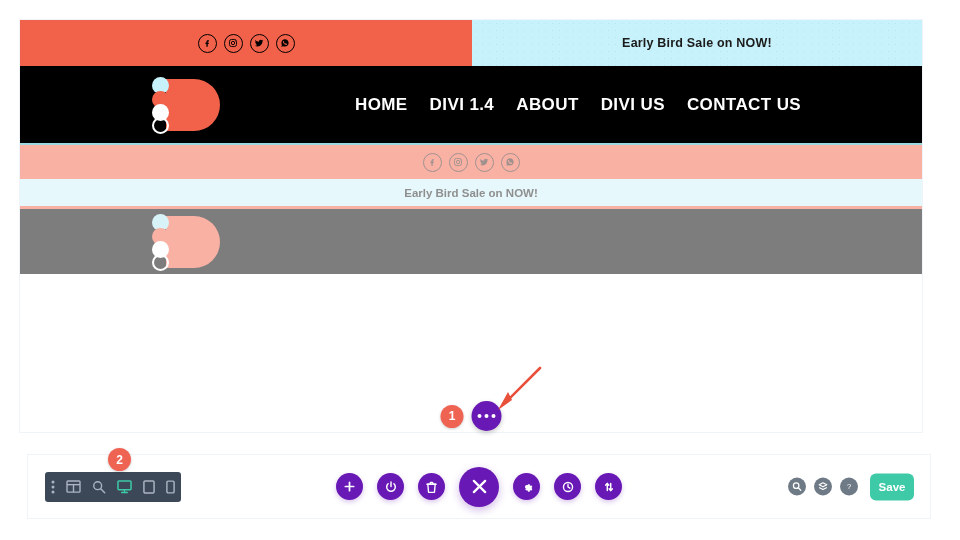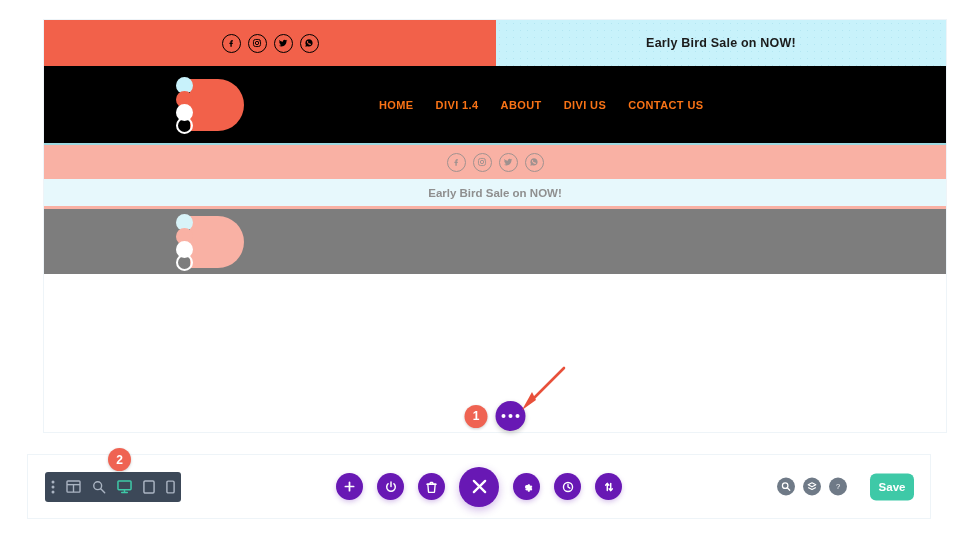--- a/index.html
+++ b/index.html
@@ -6,21 +6,21 @@
   html, body {
     width: 960px; height: 540px;
     background: #ffffff;
     font-family: "Liberation Sans", sans-serif;
     overflow: hidden;
   }
   .stage { position: relative; width: 960px; height: 540px; background: #ffffff; }
 
   
   .preview {
-    position: absolute; left: 44px; top: 20px; width: 902px; height: 412px;
+    position: absolute; left: 20px; top: 20px; width: 902px; height: 412px;
     background: #ffffff;
     box-shadow: 0 0 0 1px #eef4f8;
   }
 
   
   .utility-bar { position: relative; display: flex; width: 100%; height: 46px; }
   .utility-left {
     width: 452px; height: 46px; background: #f2614a;
     display: flex; align-items: center; justify-content: center;
   }
@@ -56,21 +56,21 @@
     border-radius: 0 26px 26px 0;
   }
   .logo .dot { position: absolute; left: 0px; width: 17px; height: 17px; border-radius: 50%; }
   .logo .dot.d1 { top: 4px;  background: #c8f2fb; }
   .logo .dot.d2 { top: 18px; background: #f2614a; }
   .logo .dot.d3 { top: 31px; background: #ffffff; }
   .logo .dot.d4 { top: 44px; background: transparent; border: 2px solid #ffffff; }
 
   .menu { position: absolute; left: 335px; display: flex; gap: 22px; align-items: center; }
   .menu a {
-    color: #f97316; font-size: 11px; font-weight: bold;
+    color: #ffffff; font-size: 17px; font-weight: bold;
     letter-spacing: .4px; text-decoration: none; white-space: nowrap;
   }
   .register-btn {
     position: absolute; right: 115px; top: 50%; transform: translateY(-50%);
     width: 85px; height: 40px; background: #f2614a; color: #111;
     font-size: 11.5px; font-weight: bold; letter-spacing: .2px;
     display: flex; align-items: center; justify-content: center;
     border: 1px dashed rgba(0,0,0,.35); cursor: pointer;
   }
 
@@ -159,21 +159,21 @@
   .right-actions {
     position: absolute; right: 16px; top: 50%; transform: translateY(-50%);
     display: flex; align-items: center; gap: 8px;
   }
   .gcirc {
     width: 18px; height: 18px; border-radius: 50%; background: #6f7a87;
     display: flex; align-items: center; justify-content: center; color: #fff; cursor: pointer;
   }
   .gcirc svg { display: block; }
   .save-btn {
-    margin-left: 15px; width: 44px; height: 27px; border-radius: 6px; background: #3ec9a7;
+    margin-left: 4px; width: 44px; height: 27px; border-radius: 6px; background: #3ec9a7;
     color: #fff; font-size: 11.5px; font-weight: bold;
     display: flex; align-items: center; justify-content: center; cursor: pointer;
   }
 </style>
 </head>
 <body>
 
 <div class="stage">
 
   <div class="preview">

